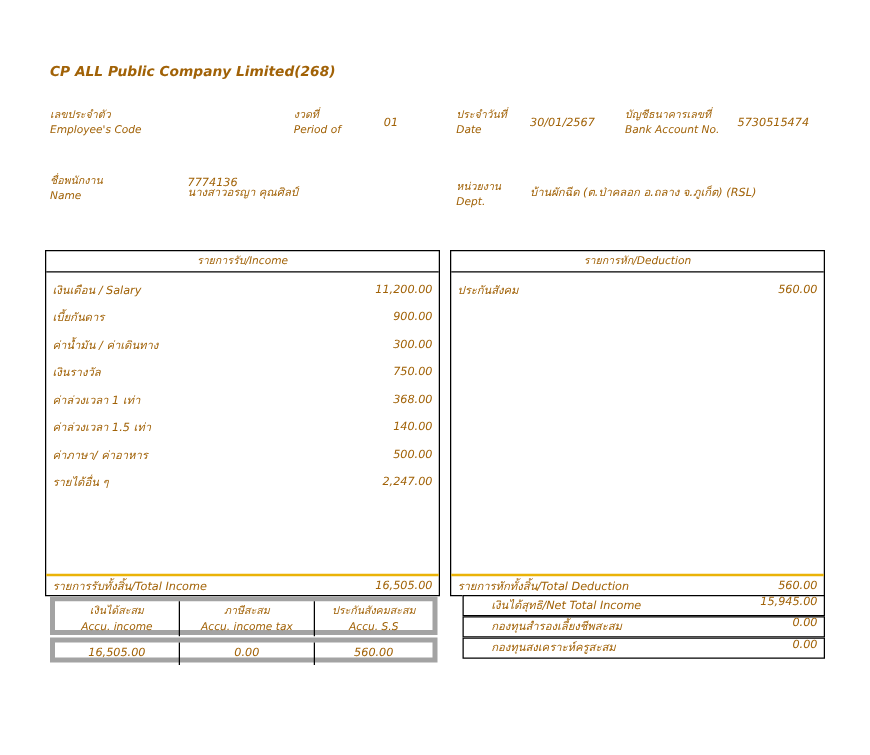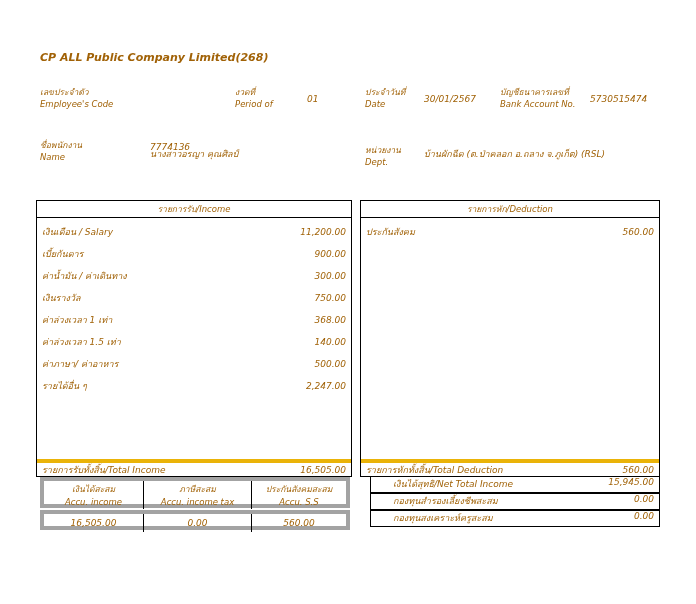--- a/index.html
+++ b/index.html
@@ -33,21 +33,21 @@
   }
   .tbl-body { height:241px; padding-top:3px; }
   .tbl-row {
     display:flex; justify-content:space-between;
     height:22px; align-items:center;
     padding:0 5px; font-size:9px;
   }
   .tbl-total {
     display:flex; justify-content:space-between;
     height:17px; align-items:center;
-    border-top:4px solid #eab308;
+    border-top:2px solid #eab308;
     padding:0 5px; font-size:9px;
   }
   .amount { text-align:right; }
 
   
   #accu-header-box, #accu-value-box {
     position:absolute; left:40px; width:310px;
     border:4px solid #a3a3a3; background:#fff;
     display:grid; grid-template-columns:100px 108px 1fr;
   }

